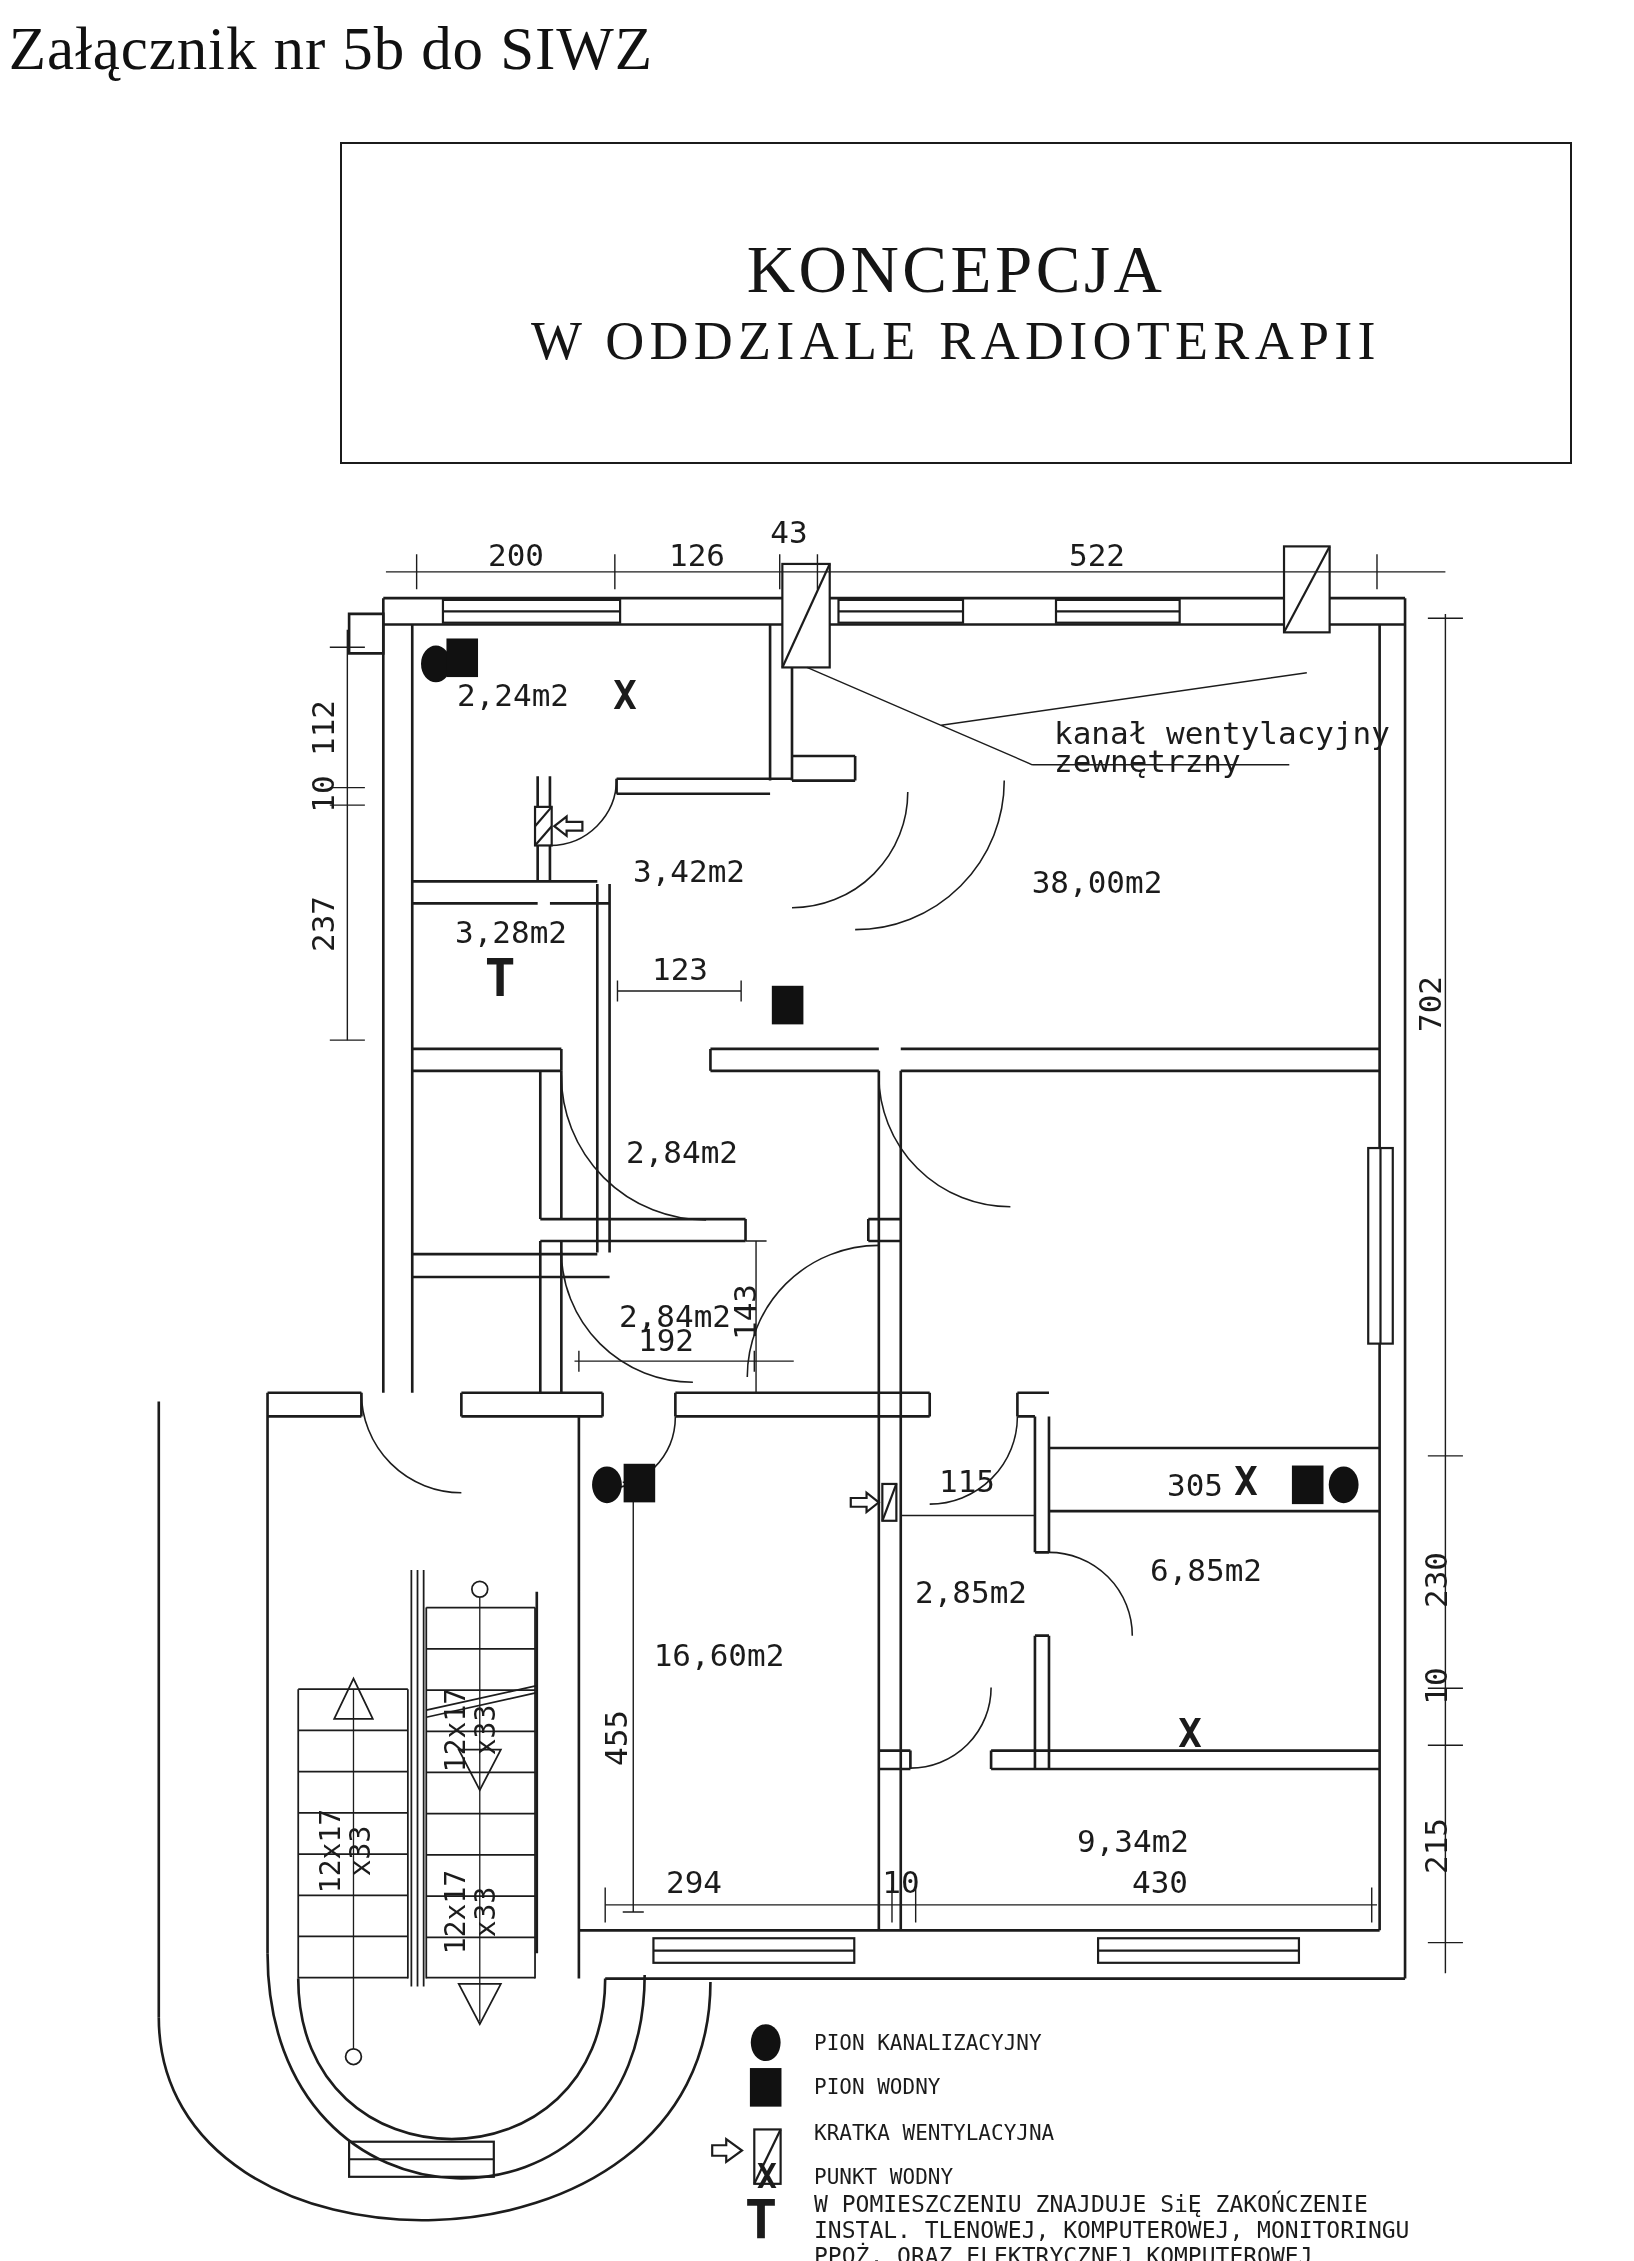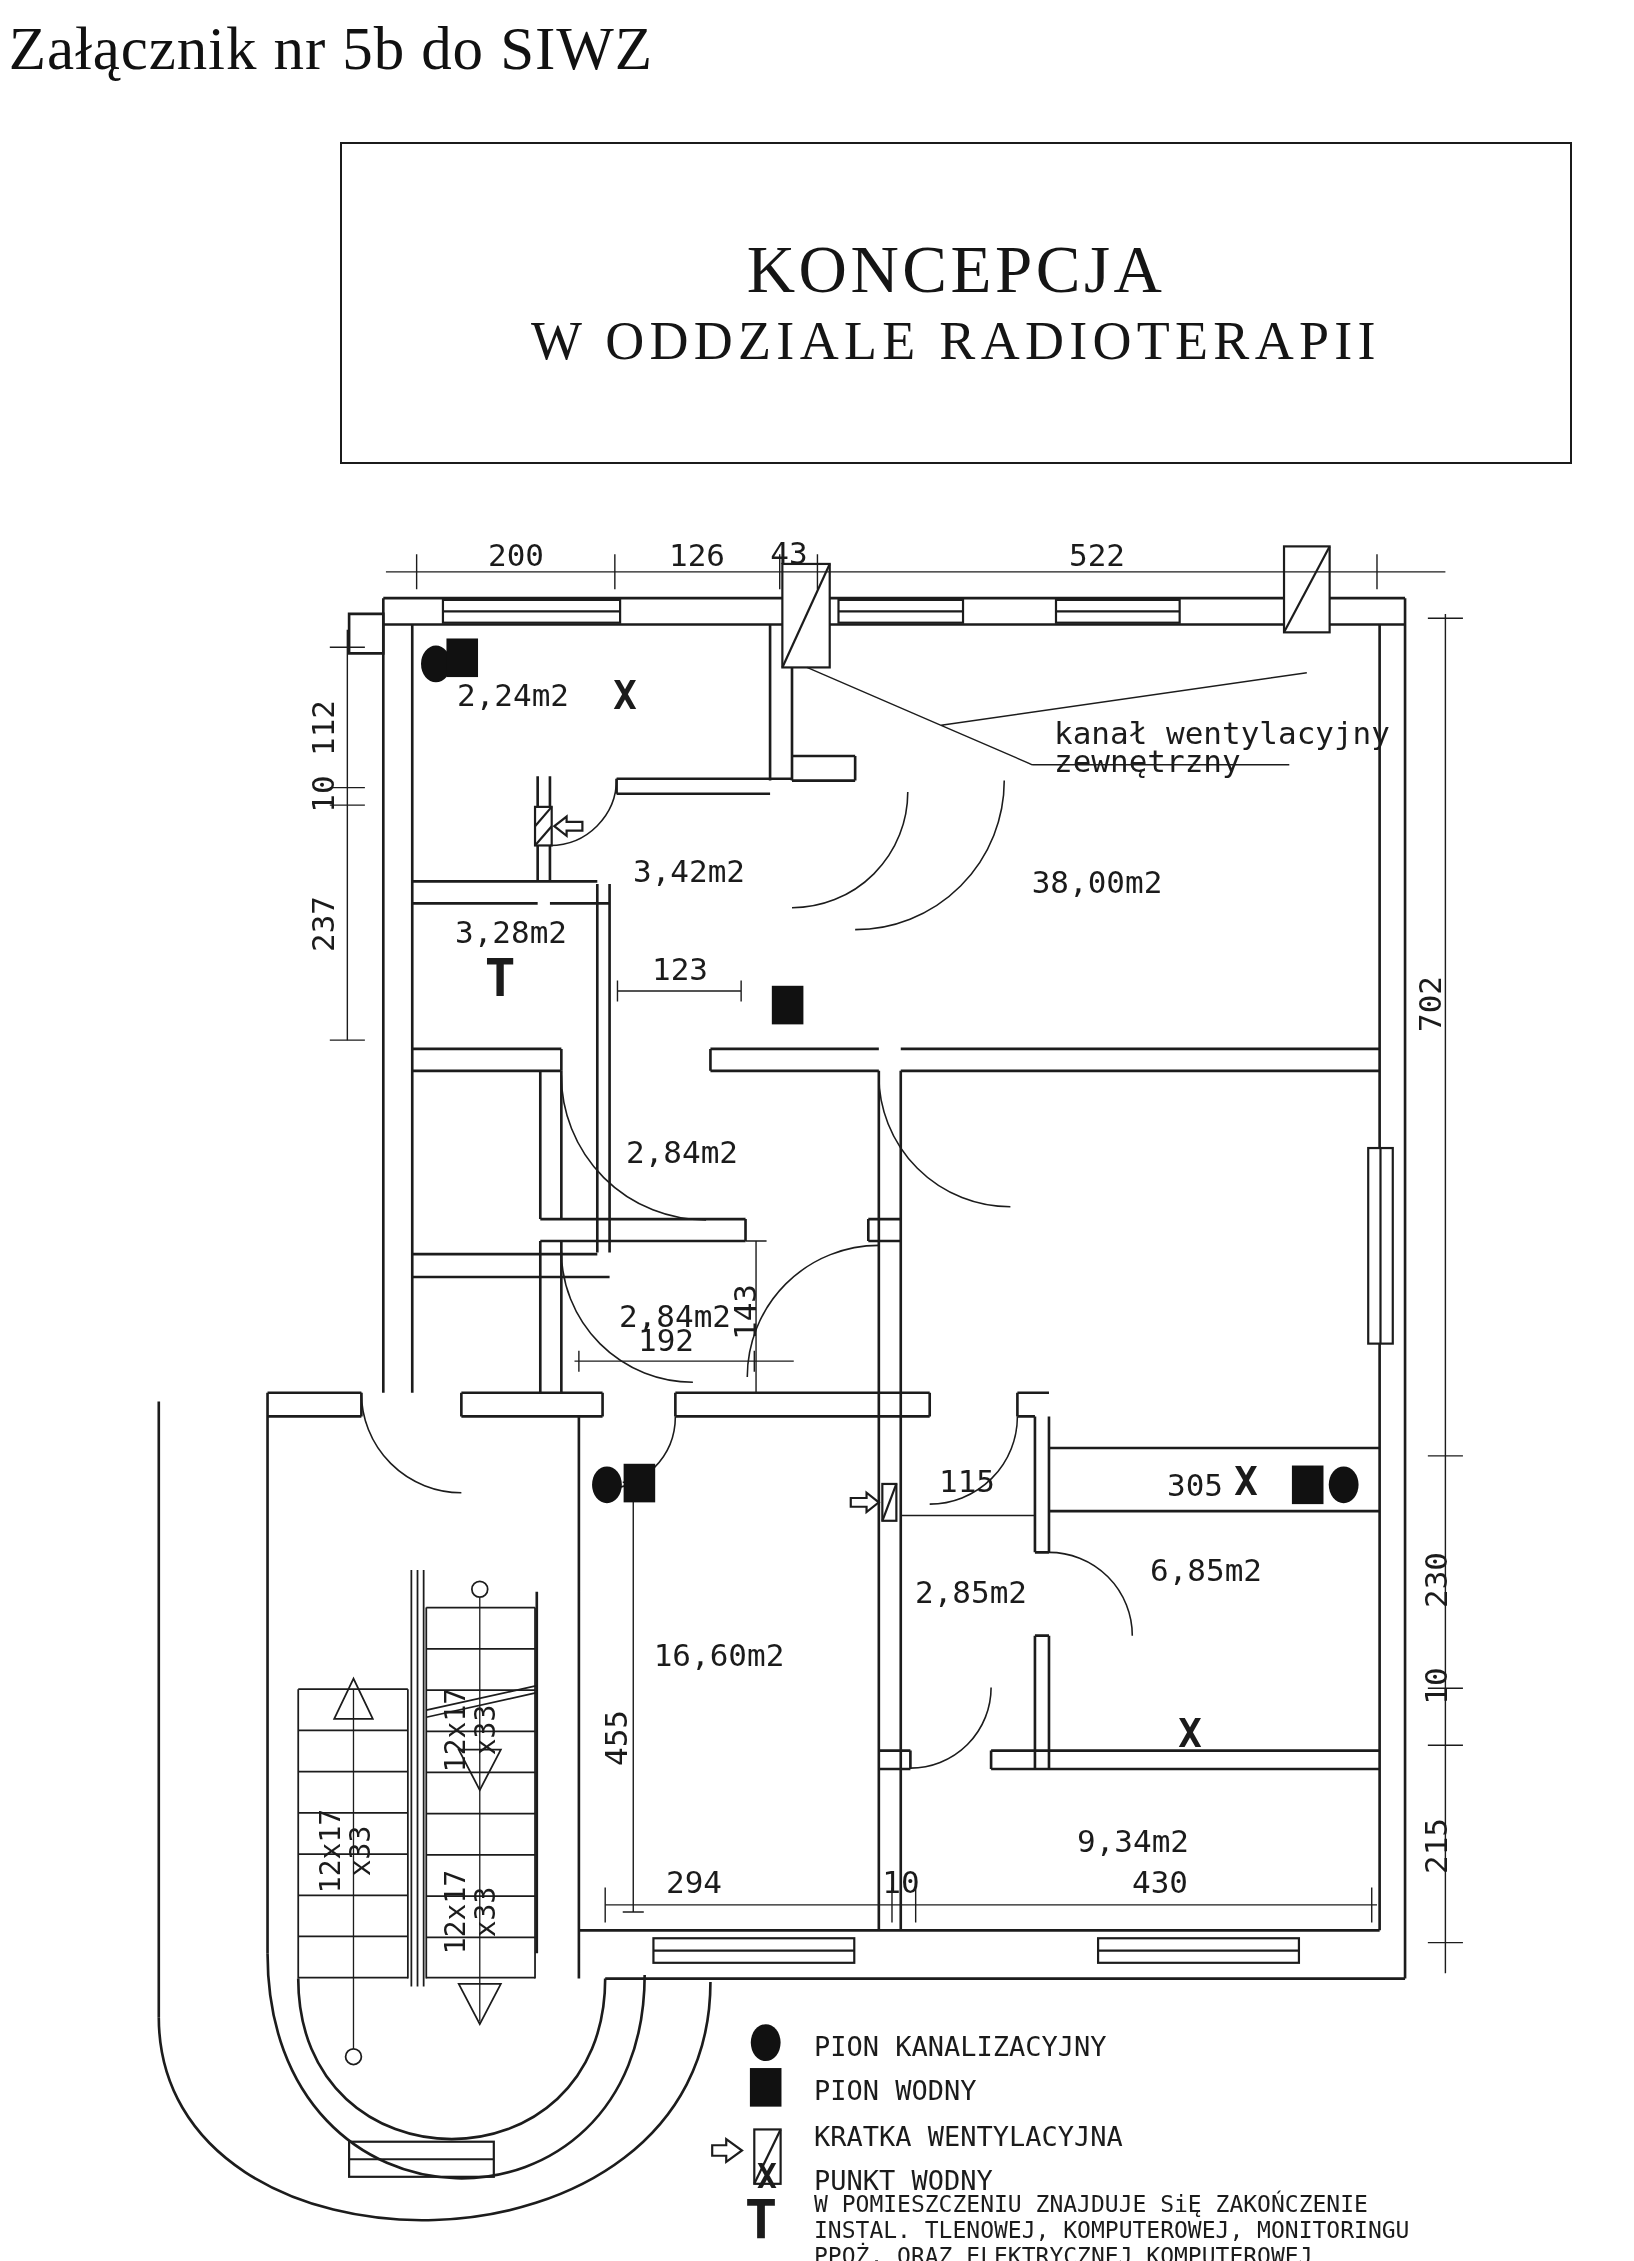--- a/index.html
+++ b/index.html
@@ -13,21 +13,21 @@
   #title-box .t2{font-size:54px;letter-spacing:5.3px;line-height:68px;}
   svg{position:absolute;left:0;top:0;}
   .lbl{position:absolute;transform:translate(-50%,-50%);font-size:31px;white-space:nowrap;color:#1b1b1b;}
   .lbl.rot{transform:translate(-50%,-50%) rotate(-90deg);}
   .lbl.left{transform:translate(0,-50%);}
   .mark{position:absolute;transform:translate(-50%,-50%);font-size:39px;font-weight:bold;white-space:nowrap;}
   .tmark{position:absolute;transform:translate(-50%,-50%);font-size:51px;font-weight:bold;}
   .stair-lbl{position:absolute;transform:translate(-50%,-50%) rotate(-90deg);font-size:28px;line-height:30px;
              text-align:center;white-space:nowrap;}
   .stair-lbl span{display:block;}
-  .legend-row{position:absolute;white-space:nowrap;font-size:27px;}
+  .legend-row{position:absolute;white-space:nowrap;font-size:21px;}
   .legend-note{position:absolute;font-size:23px;line-height:26px;white-space:nowrap;}
 </style>
 </head>
 <body>
 
 <div id="canvas">
 
   <div id="attachment-title" class="serif">Załącznik nr 5b do SIWZ</div>
 
   <div id="title-box" class="serif">
@@ -208,21 +208,21 @@
       <g stroke="#1c1c1c" stroke-width="2.5" fill="#ffffff">
         <rect x="860" y="2428" width="30" height="62"></rect>
           <line x1="860" y1="2490" x2="890" y2="2428"></line>
         <path d="M812,2446 h16 v-7 l18,13 l-18,13 v-7 h-16 z"></path>
       </g>
     </g>
   </svg>
 
   <span class="lbl" style="left:516px;top:555px">200</span>
   <span class="lbl" style="left:697px;top:555px">126</span>
-  <span class="lbl" style="left:789px;top:553px">43</span>
+  <span class="lbl" style="left:789px;top:532px">43</span>
   <span class="lbl" style="left:1097px;top:555px">522</span>
 
   <span class="lbl rot" style="left:323px;top:728px">112</span>
   <span class="lbl rot" style="left:323px;top:794px">10</span>
   <span class="lbl rot" style="left:323px;top:924px">237</span>
 
   <span class="lbl rot" style="left:1430px;top:1004px">702</span>
   <span class="lbl rot" style="left:1436px;top:1580px">230</span>
   <span class="lbl rot" style="left:1436px;top:1686px">10</span>
   <span class="lbl rot" style="left:1436px;top:1846px">215</span>

